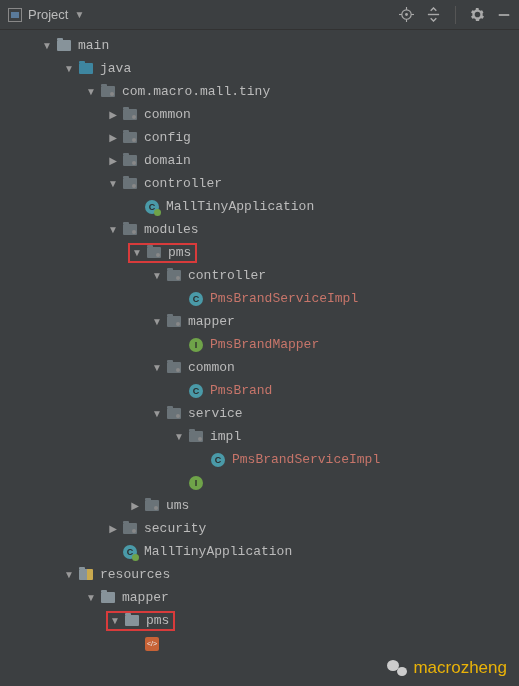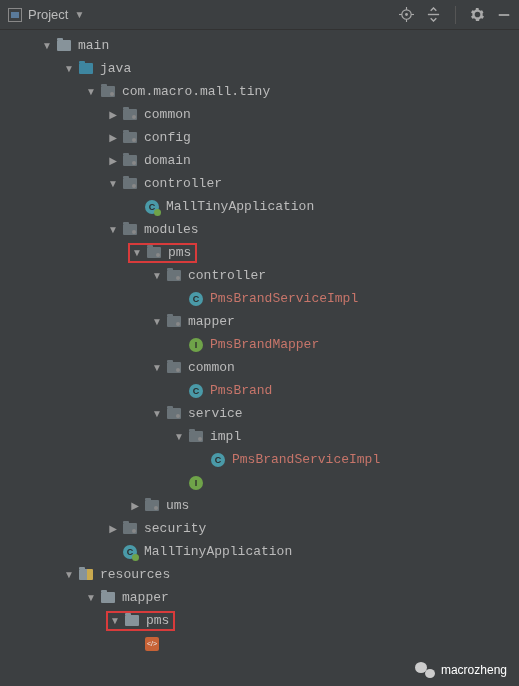--- a/index.html
+++ b/index.html
@@ -205,22 +205,22 @@
     .label-red {
       color: #c7756a;
     }
     .watermark {
       position: absolute;
       bottom: 8px;
       right: 12px;
       display: flex;
       align-items: center;
       gap: 6px;
-      color: #ffffff;
-      font-size: 12px;
+      color: #eab308;
+      font-size: 17px;
     }
     .wechat-icon {
       width: 20px;
       height: 16px;
       position: relative;
     }
     .wechat-icon::before {
       content: "";
       position: absolute;
       left: 0;

